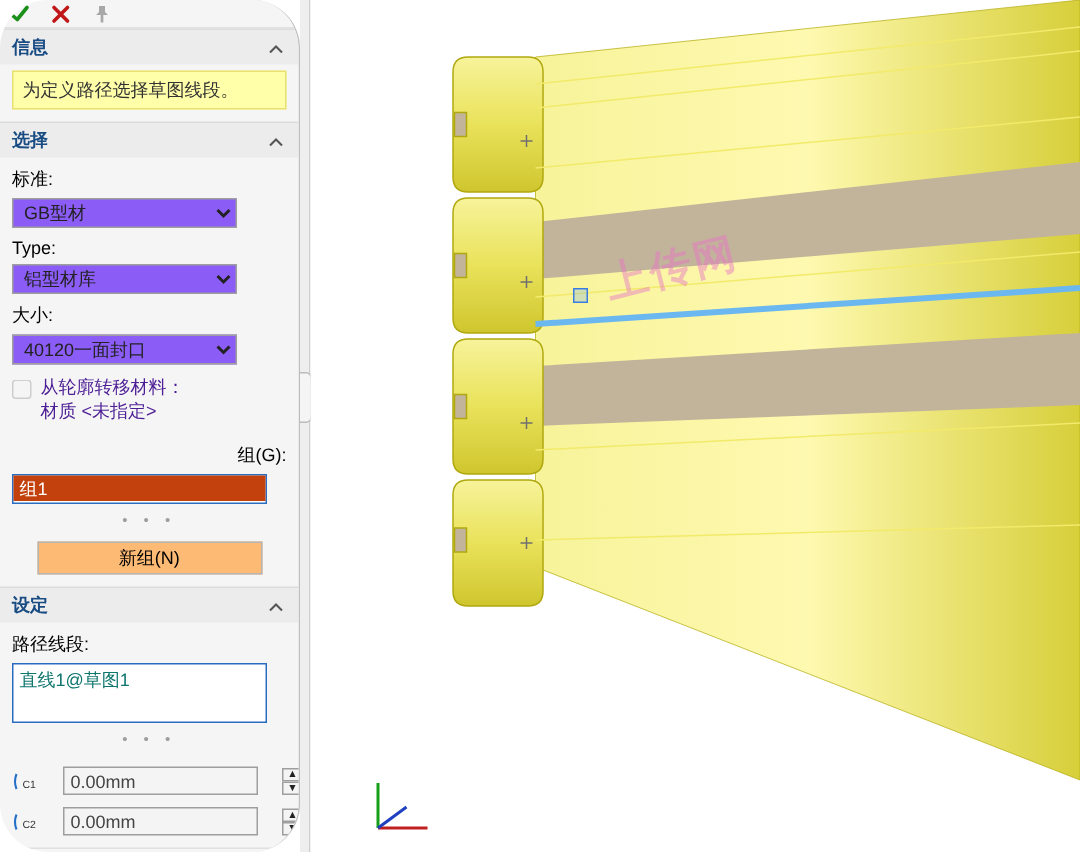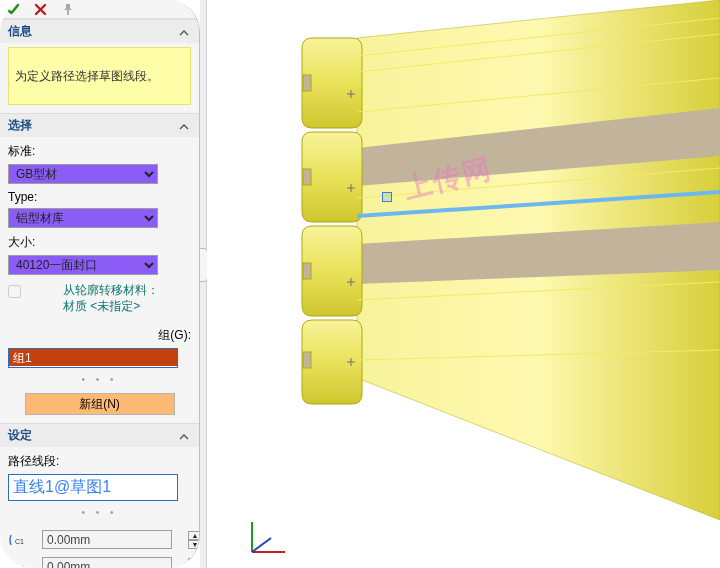--- a/index.html
+++ b/index.html
@@ -18,52 +18,52 @@
 
   .section { border-top: 1px solid #dcdcdc; }
   .sec-header {
     display: flex; align-items: center; justify-content: space-between;
     padding: 3px 10px 3px 8px; background: #ececec; font-weight: 600; color: #1a4c84;
   }
   .sec-header .chev { width: 10px; height: 10px; }
   .sec-body { padding: 4px 8px 8px 8px; display: flex; flex-direction: column; gap: 4px; }
 
   .hint {
-    background: #ffffaa; border: 1px solid #e8e070; padding: 20px 6px; font-size: 12px;
+    background: #ffffaa; border: 1px solid #e8e070; padding: 4px 6px; font-size: 12px;
     line-height: 1.35; color: #333;
   }
 
   .field-label { font-size: 12px; color: #000000; margin-top: 2px; }
   .select, .text-input {
     width: 150px; font-size: 12px; padding: 1px 3px;
     border: 1px solid #9e9e9e; background: #8b5cf6; color: #222;
   }
   .select { height: 20px; }
 
   .checkbox-row { display: flex; align-items: flex-start; gap: 6px; margin-top: 4px; color: #8a8a8a; }
   .checkbox-row input { margin-top: 2px; }
   .checkbox-row .sub { font-size: 12px; line-height: 1.3; }
-  .checkbox-row .muted { color: #0f766e; margin-left: 36px; }
+  .checkbox-row .muted { color: #4c1d95; }
 
   .listbox {
     width: 170px; height: 20px; border: 1px solid #2a6cc0; background: #fff; padding: 0;
   }
   .listbox .item-sel {
     background: #c2410c; color: #fff; font-size: 12px; padding: 1px 4px; height: 17px; line-height: 16px;
   }
 
   .center-handle { text-align: center; color: #9e9e9e; font-size: 10px; letter-spacing: 4px; margin: 2px 0 4px; }
   .btn {
     width: 150px; height: 22px; background: #fdba74; border: 1px solid #b5b5b5;
     font-size: 12px; cursor: pointer;
   }
 
   .path-box {
-    width: 170px; height: 27px; border: 1px solid #2a6cc0; background: #fff; padding: 2px 4px;
-    font-size: 16px; color: #3b82f6;
+    width: 170px; height: 40px; border: 1px solid #2a6cc0; background: #fff; padding: 2px 4px;
+    font-size: 12px; color: #0f766e;
   }
 
   .dim-row { display: flex; align-items: center; gap: 16px; margin-top: 4px; }
   .dim-icon { width: 20px; height: 18px; display: inline-flex; align-items: center; justify-content: center; }
   .dim-input { width: 130px; height: 19px; font-size: 12px; border: 1px solid #9e9e9e; background: #f4f4f4; color: #444; padding: 0 4px; }
   .spin { display: inline-flex; flex-direction: column; }
   .spin .up, .spin .dn { width: 14px; height: 9px; border: 1px solid #9e9e9e; background: #f4f4f4; font-size: 7px; line-height: 7px; text-align: center; }
 
   .mirror-row { display: flex; align-items: center; gap: 4px; padding: 3px 8px; font-size: 12px; color: #444; border-top: 1px solid #e0e0e0; }
 

